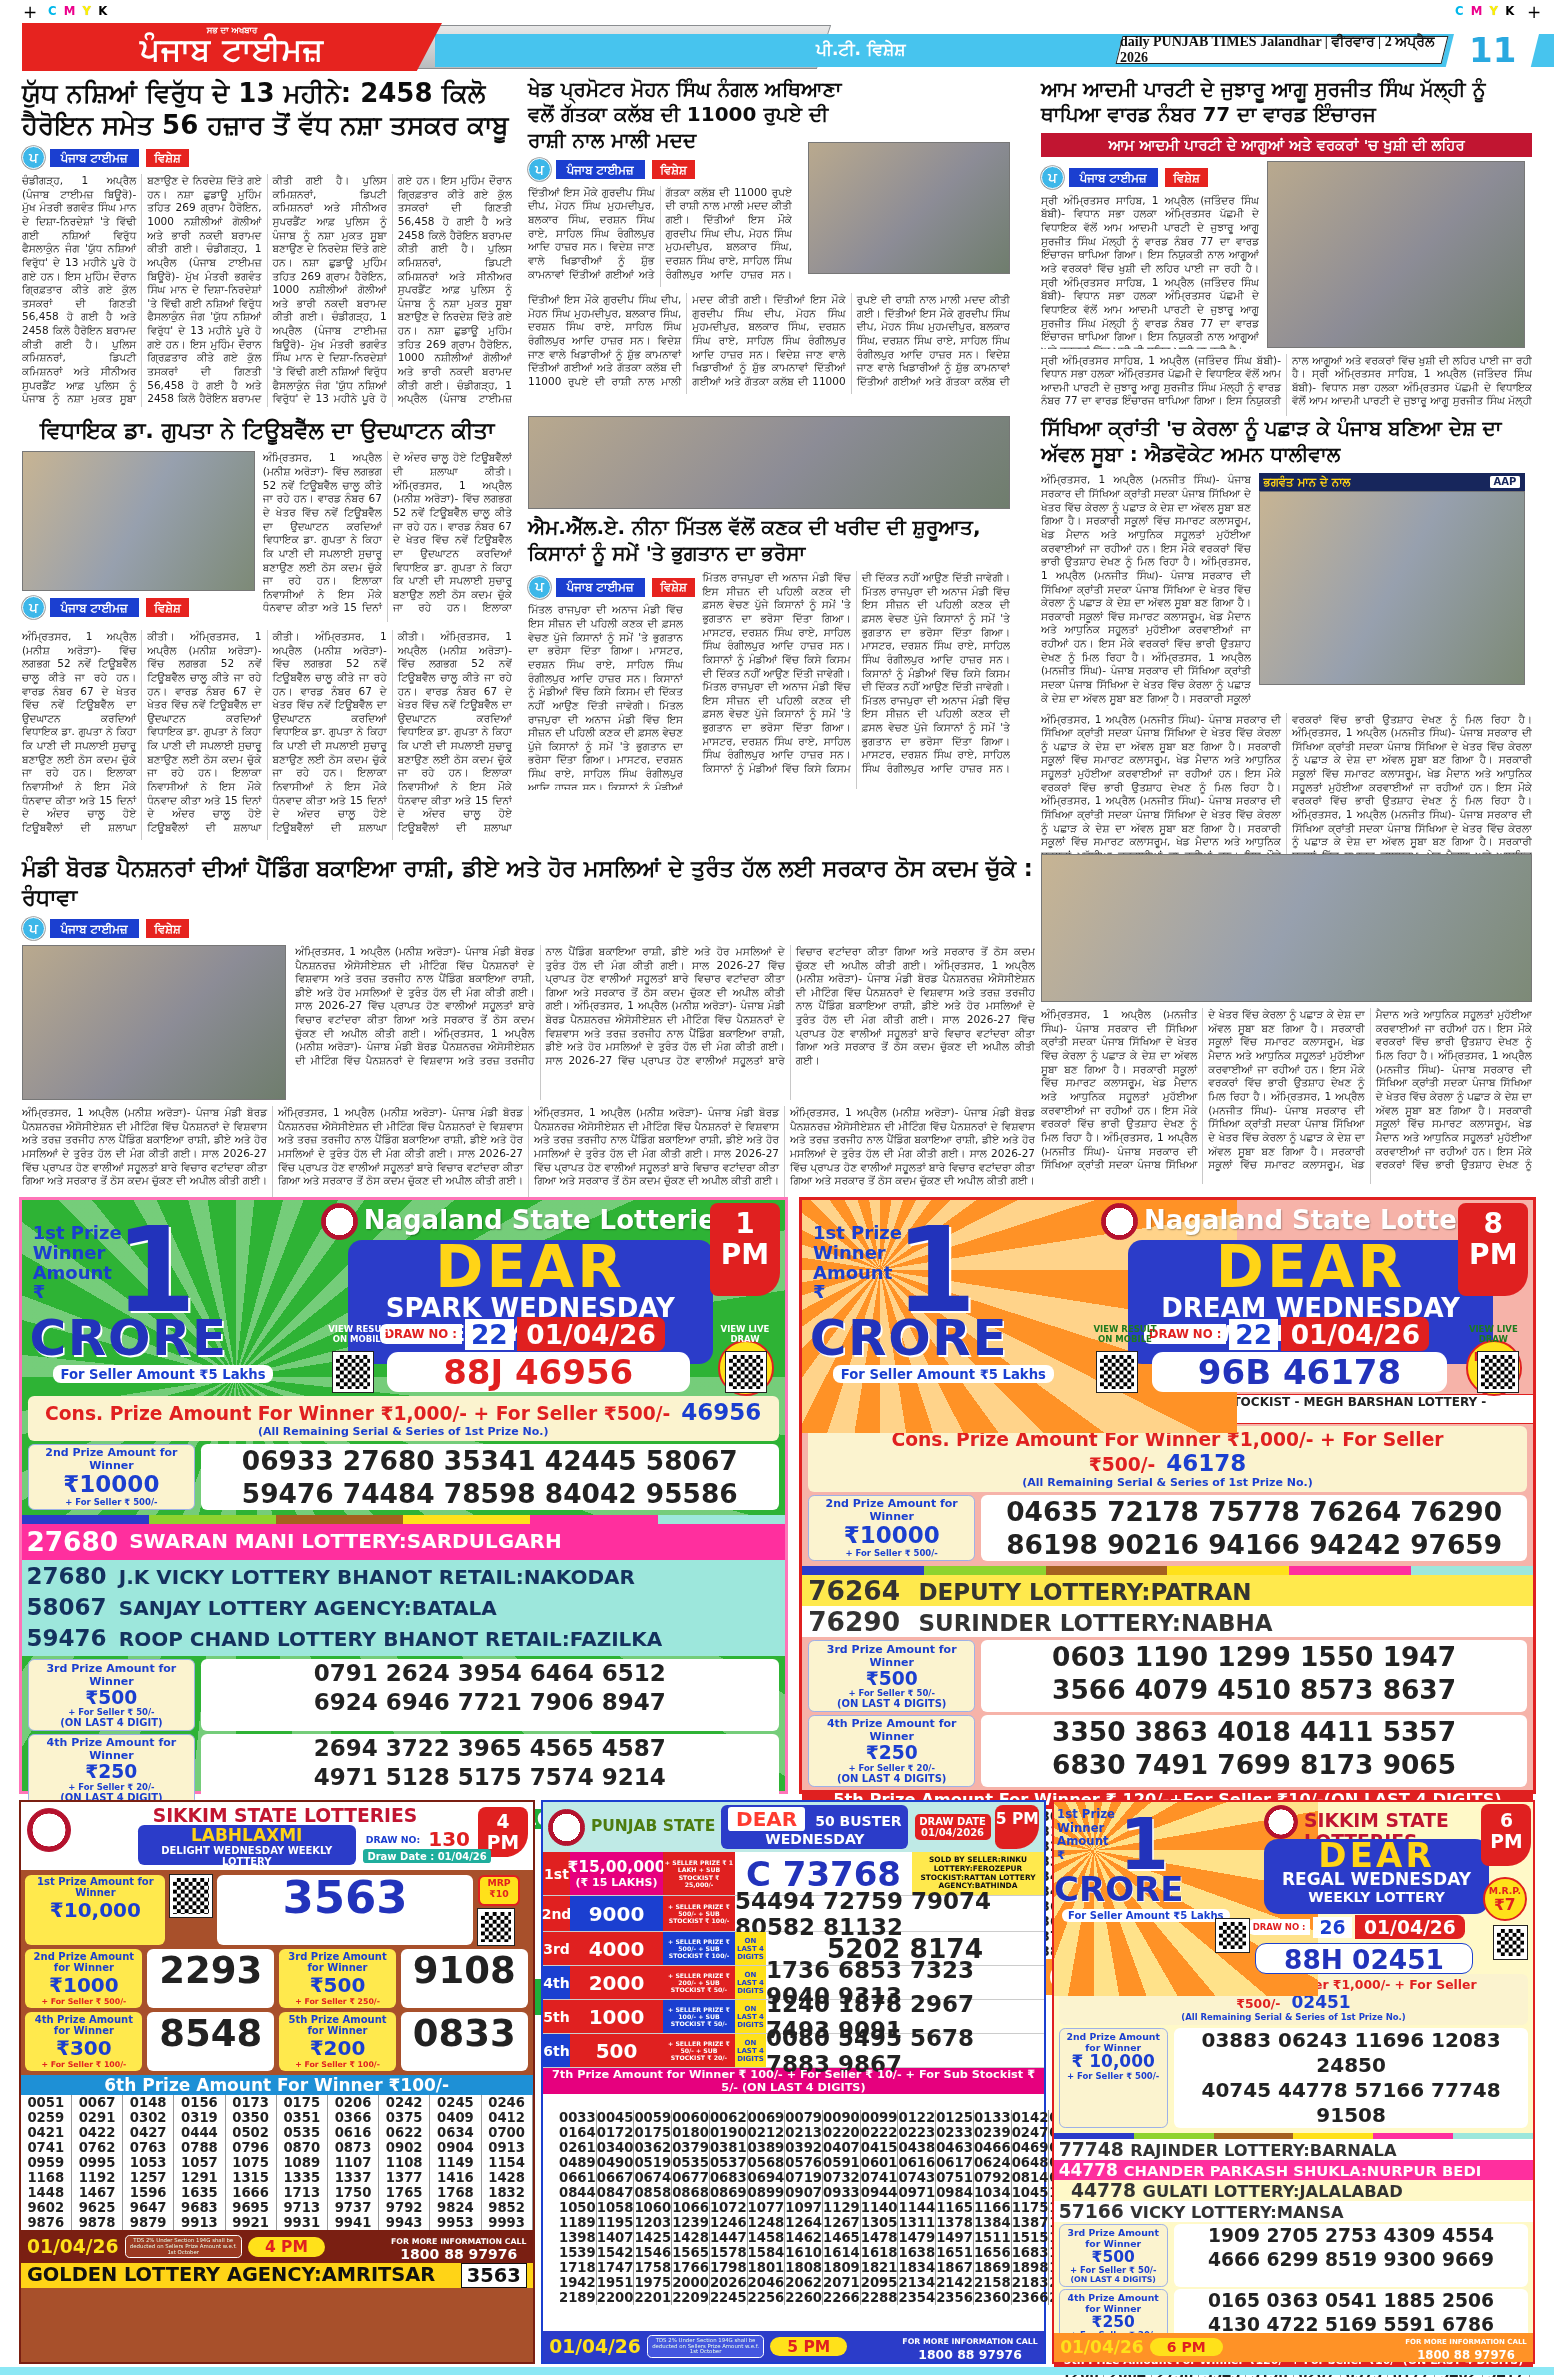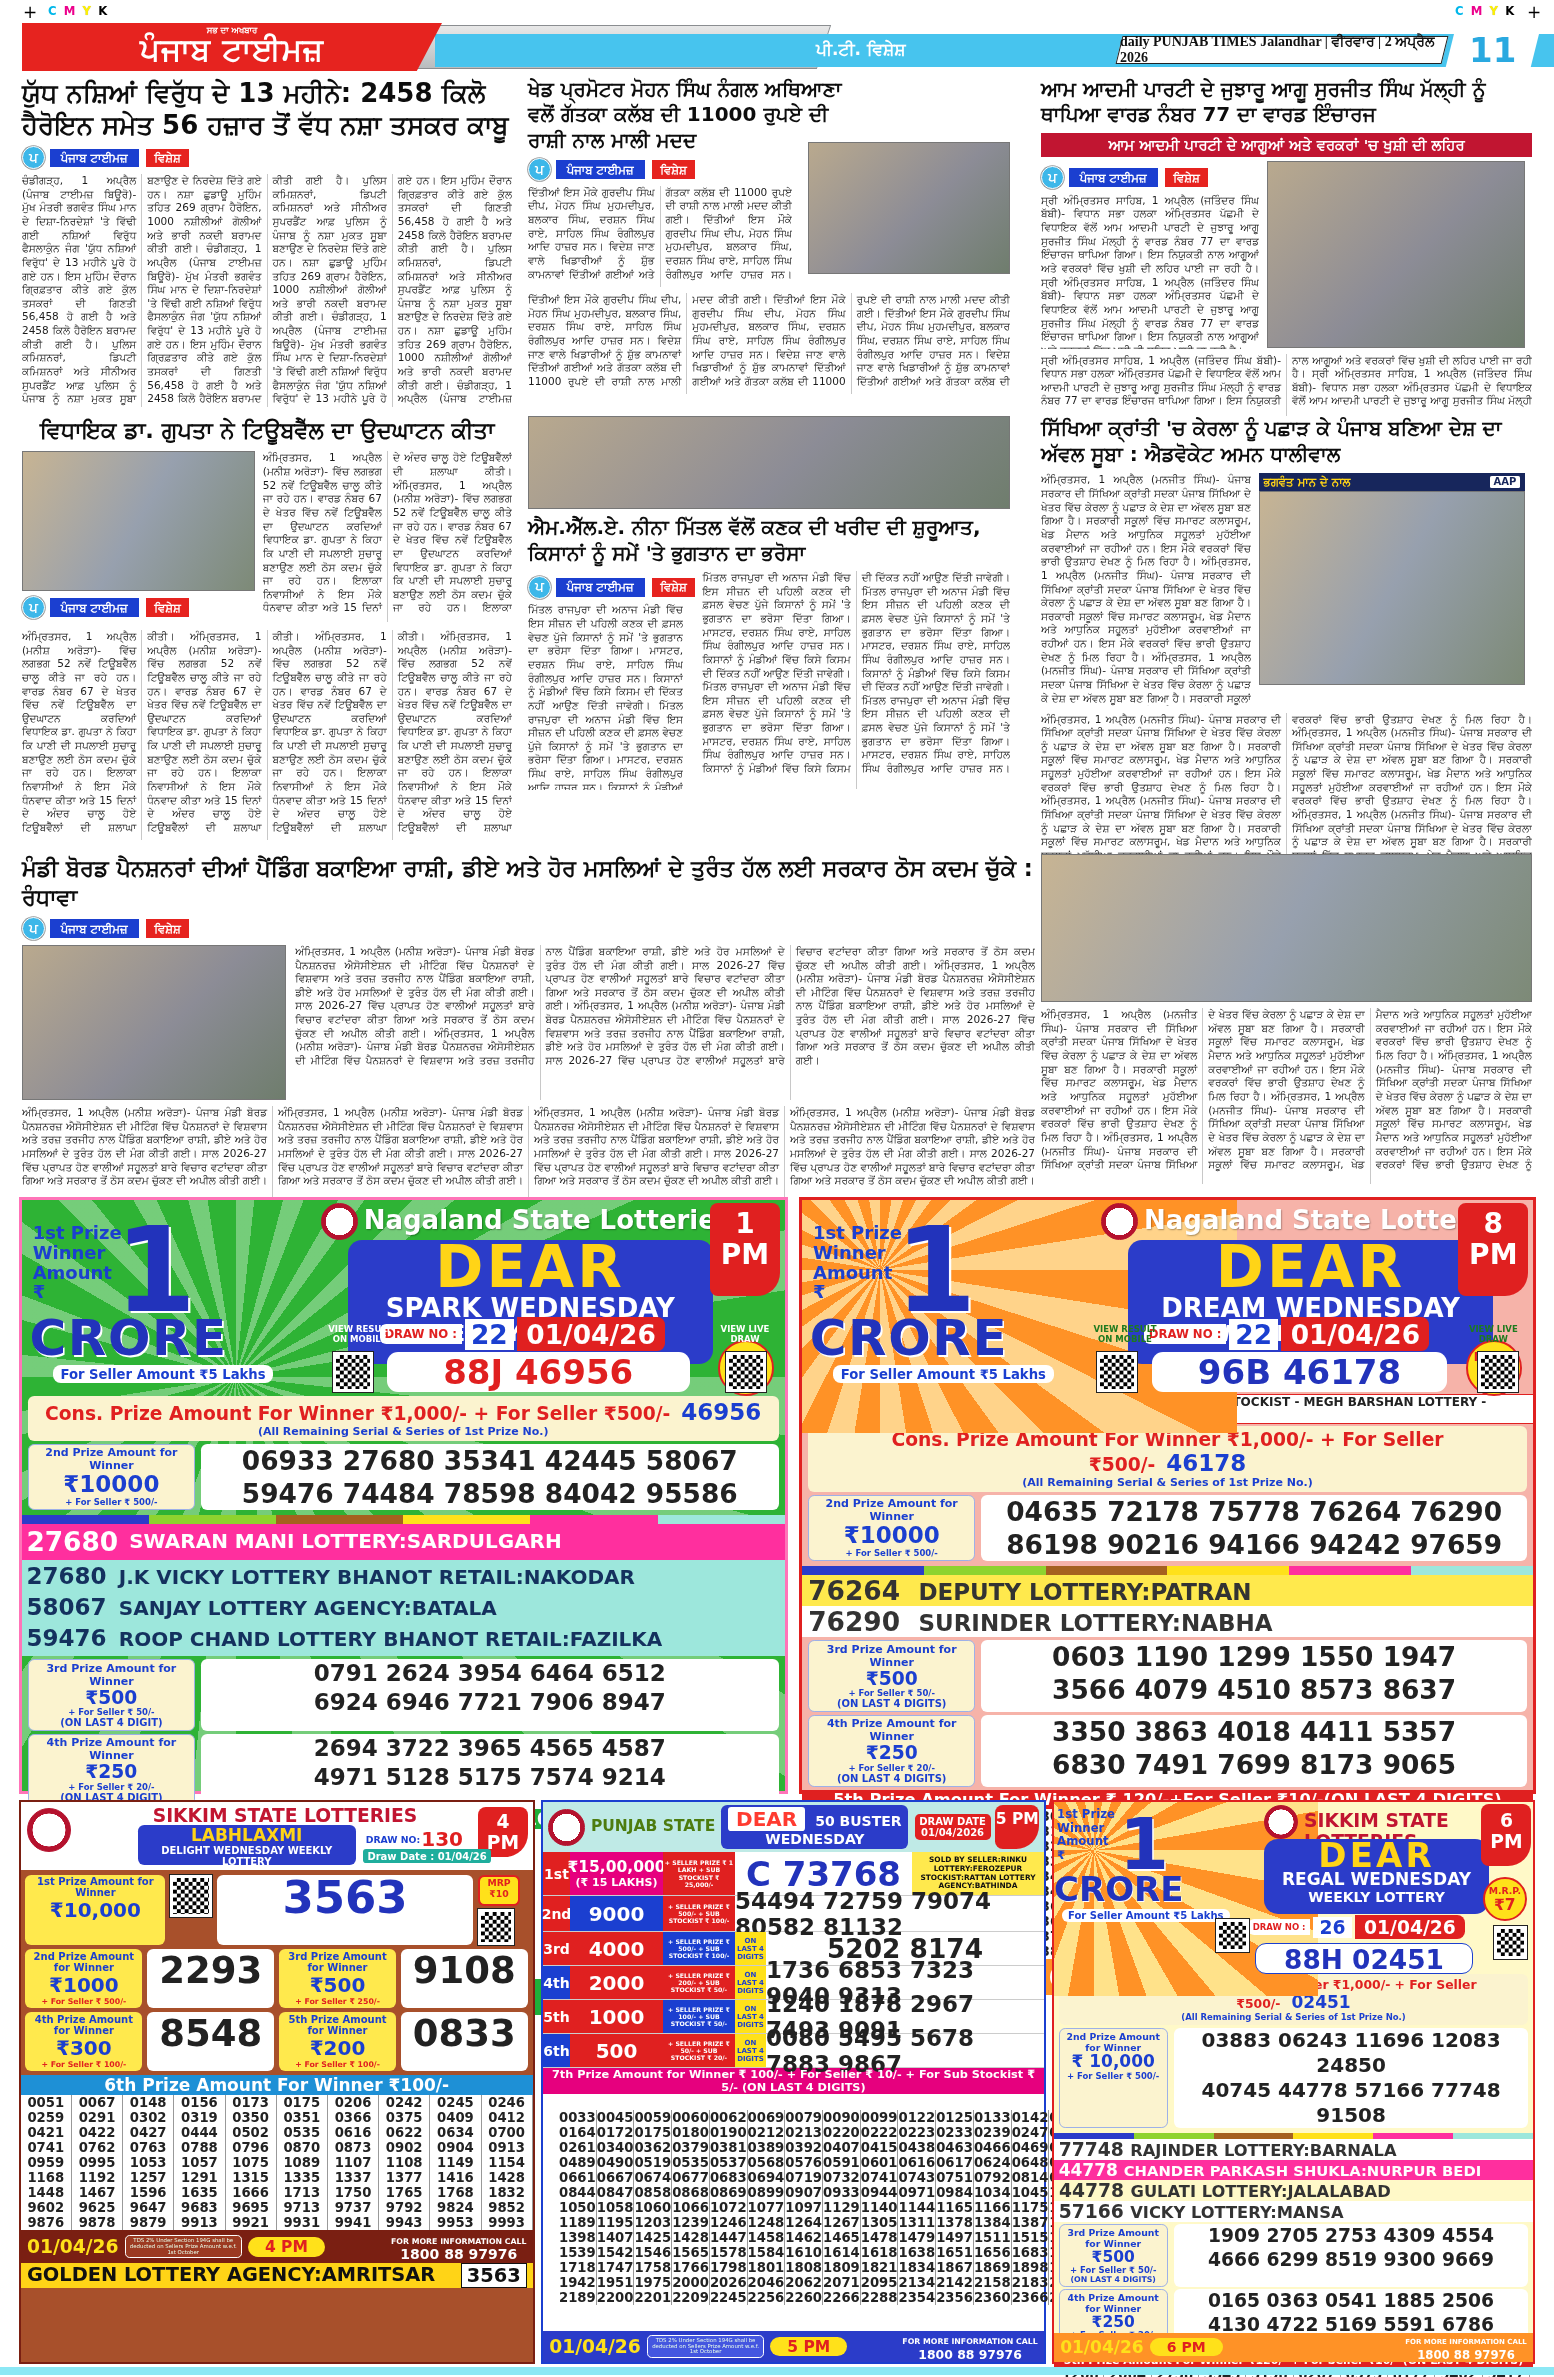--- a/index.html
+++ b/index.html
@@ -666,21 +666,21 @@
 <div class="abs" id="adB1">
   <div class="hdr">
     <div class="natlogo" style="left:6.2px;top:6.2px;width:44px;height:44px;position:absolute"></div>
     <div class="b">SIKKIM STATE LOTTERIES</div>
     <div class="pan">
       <div class="n">LABHLAXMI</div>
       <div class="s"><span>DELIGHT WEDNESDAY</span> <span>WEEKLY LOTTERY</span></div>
     </div>
     <div class="abs" style="left:345px;top:25px;display:flex;align-items:center">
       <span style="color:#1b3fd0;font-weight:800;font-size:9.3px">DRAW NO:</span>
-      <span style="color:#e02020;font-weight:800;font-size:20px;margin-left:1px">130</span>
+      <span style="color:#e02020;font-weight:800;font-size:20px;margin-left:8px">130</span>
     </div>
     <div class="pillred" style="position:absolute;right:4.7px;top:4.7px;width:50px;height:50px;font-size:18.7px;padding-top:4.7px">4 PM</div>
     <div style="position:absolute;left:342px;top:47px;background:#1fae9d;color:#fff;font-weight:800;font-size:10px;padding:1.6px 4.7px;border-radius:3.1px"><span>Draw Date :</span> <span>01/04/26</span></div>
   </div>
   <div style="display:flex;gap:4.7px;padding:4.7px">
     <div class="ylab" style="width:140px">
         <div class="t">1st Prize Amount for Winner</div>
         <div class="a">₹10,000</div>
       </div>
     <div class="qr" style="width:42px;height:42px"></div>
@@ -1156,21 +1156,21 @@
   <div class="segbar" style="height:6.2px">
       <i style="background:#2b3cc9"></i>
       <i style="background:#8ed32f"></i>
       <i style="background:#a5611f"></i>
       <i style="background:#ffe11a"></i>
       <i style="background:#ff2f9e"></i>
       <i style="background:#9de7dc"></i>
     </div>
   <div style="background:#fff;color:#333;font-weight:800;font-size:18.7px;padding:0 4.7px"><b>77748</b> <span style="font-size:16.3px">RAJINDER LOTTERY:BARNALA</span></div>
   <div style="background:#ff2f9e;color:#fff;font-weight:800;font-size:17px;padding:0 4.7px"><b>44778</b> <span style="font-size:14.8px">CHANDER PARKASH SHUKLA:NURPUR BEDI</span></div>
-  <div style="background:#fff9c8;color:#333;font-weight:800;font-size:18.7px;padding:0 5px"><b>44778</b> <span style="font-size:16.3px">GULATI LOTTERY:JALALABAD</span></div>
+  <div style="background:#fff9c8;color:#333;font-weight:800;font-size:18.7px;padding:0 17px"><b>44778</b> <span style="font-size:16.3px">GULATI LOTTERY:JALALABAD</span></div>
   <div style="background:#fff;color:#333;font-weight:800;font-size:18.7px;padding:0 4.7px"><b>57166</b> <span style="font-size:16.3px">VICKY LOTTERY:MANSA</span></div>
   <div class="prow" style="margin:2.3px 4.7px 0">
     <div class="plab" style="width:109px">
         <div class="t" style="font-size:9.3px">3rd Prize Amount for Winner</div>
         <div class="a" style="font-size:15.5px">₹500</div>
         <div class="s">+ For Seller ₹ 50/-</div>
         <div class="o" style="font-size:7.8px">(ON LAST 4 DIGITS)</div>
       </div>
     <div class="pnums" style="font-size:18.7px"><span>1909 2705 2753 4309 4554</span><br><span>4666 6299 8519 9300 9669</span></div>
   </div>

